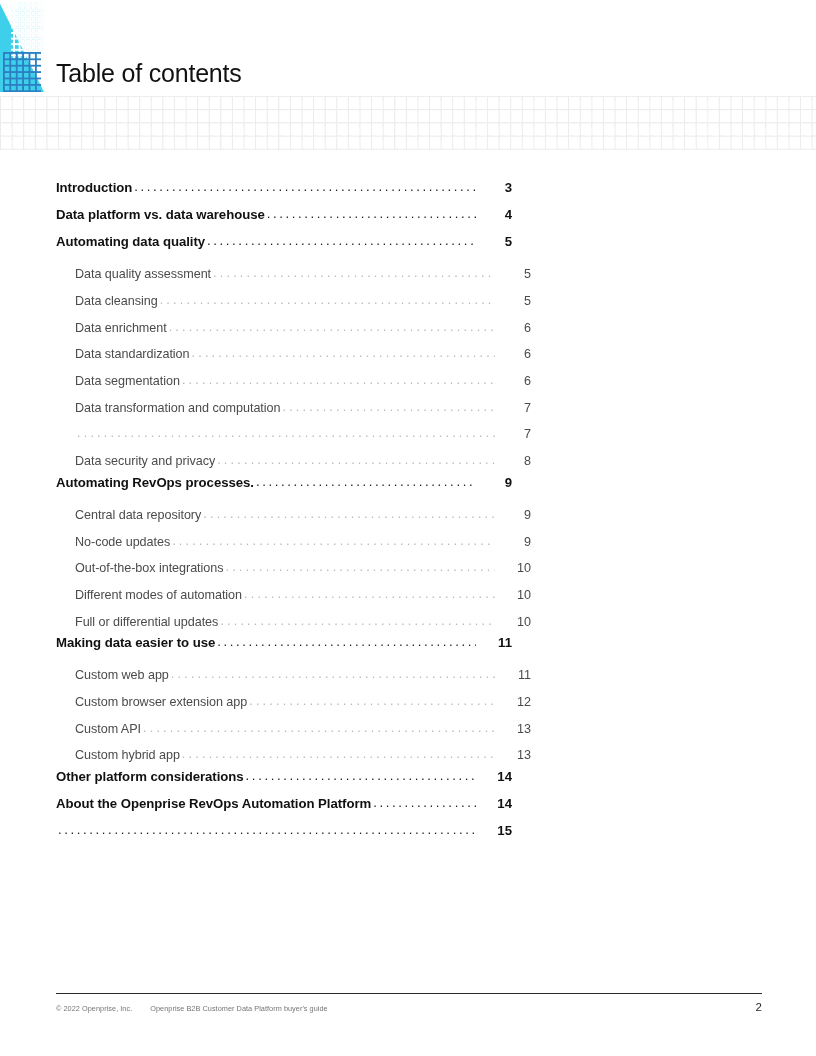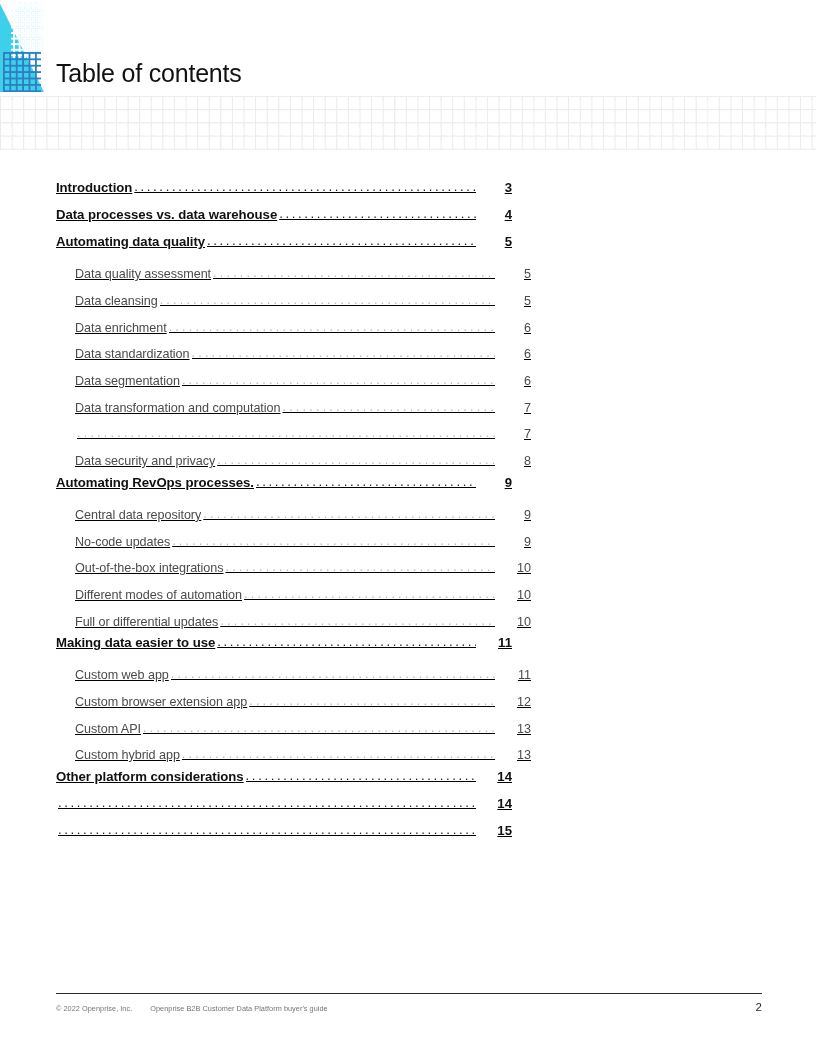--- a/index.html
+++ b/index.html
@@ -104,21 +104,20 @@
       linear-gradient(to bottom, #f2f2f2 1px, transparent 1px);
     background-size: 11.6px 13.2px, 11.6px 13.2px;
   }
 
   
   .toc {
     position: absolute;
     left: 56px;
     top: 180px;
     width: 456px;
-    text-decoration: underline;
   }
   .toc-row {
     display: flex;
     align-items: baseline;
     width: 100%;
   }
   .toc-row.level-1 {
     height: 27px;
   }
   .toc-row.level-2 {
@@ -229,21 +228,21 @@
 <div class="cross-band-overlay"></div>
 <div class="cross-band"></div>
 
 <div class="toc">
     <div class="toc-row level-1">
       <span class="toc-label">Introduction</span>
       <span class="toc-leader">.........................................................................................</span>
       <span class="toc-page">3</span>
     </div>
     <div class="toc-row level-1">
-      <span class="toc-label">Data processes vs. data warehouse</span>
+      <span class="toc-label">Data platform vs. data warehouse</span>
       <span class="toc-leader">.........................................................................................</span>
       <span class="toc-page">4</span>
     </div>
     <div class="toc-row level-1">
       <span class="toc-label">Automating data quality</span>
       <span class="toc-leader">.........................................................................................</span>
       <span class="toc-page">5</span>
     </div>
     <div class="toc-row level-2">
       <span class="toc-label">Data quality assessment</span>
@@ -338,20 +337,21 @@
       <span class="toc-label">Custom hybrid app</span>
       <span class="toc-leader">.........................................................................................</span>
       <span class="toc-page">13</span>
     </div>
     <div class="toc-row level-1">
       <span class="toc-label">Other platform considerations</span>
       <span class="toc-leader">.........................................................................................</span>
       <span class="toc-page">14</span>
     </div>
     <div class="toc-row level-1">
+      <span class="toc-label">About the Openprise RevOps Automation Platform</span>
       <span class="toc-leader">.........................................................................................</span>
       <span class="toc-page">14</span>
     </div>
     <div class="toc-row level-1">
       <span class="toc-leader">.........................................................................................</span>
       <span class="toc-page">15</span>
     </div>
   </div>
 
 <div class="footer-rule"></div>

